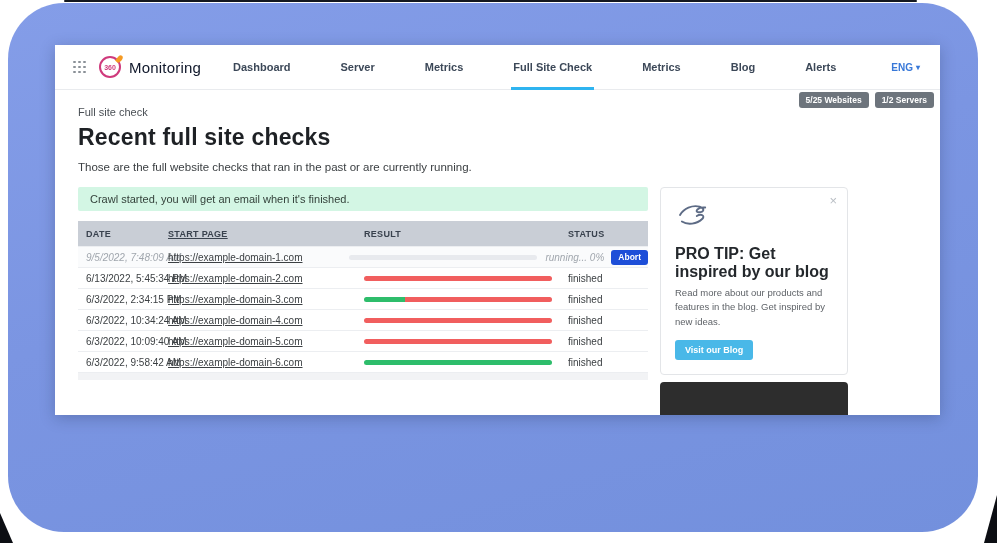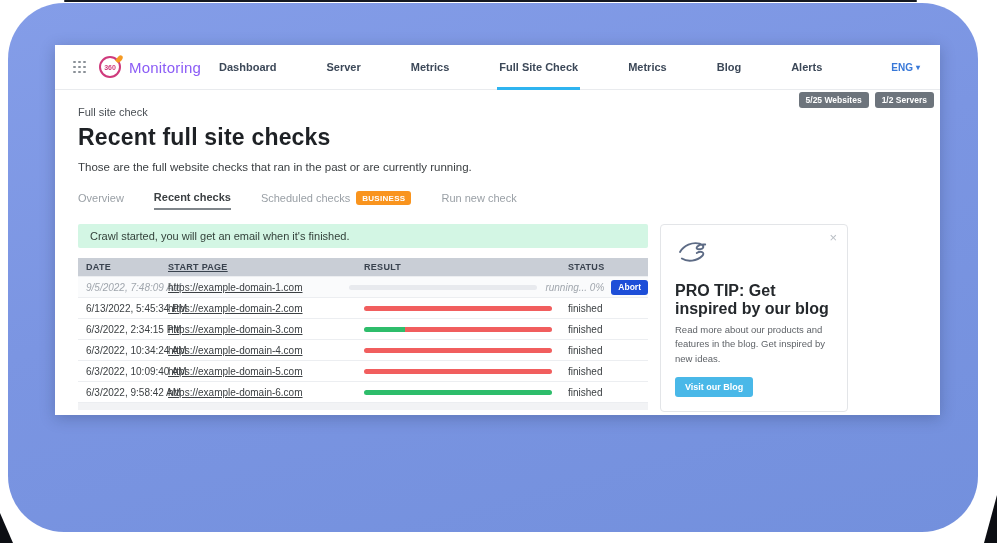--- a/index.html
+++ b/index.html
@@ -22,21 +22,21 @@
 
   
   .appbar { height:45px; display:flex; align-items:center; padding:0 20px 0 18px; border-bottom:1px solid #e9ebee; background:#fff; }
   .grid-icon { position:relative; width:13px; height:13px; margin-right:13px; cursor:pointer; }
   .grid-icon::before { content:""; position:absolute; left:0; top:0; width:2.5px; height:2.5px; border-radius:50%; background:#8a9097;
       box-shadow:0 5px 0 #8a9097,0 10px 0 #8a9097,5px 0 0 #8a9097,5px 5px 0 #8a9097,5px 10px 0 #8a9097,10px 0 0 #8a9097,10px 5px 0 #8a9097,10px 10px 0 #8a9097; }
   .logo { position:relative; width:22px; height:22px; border:2px solid #cf3a7c; border-radius:50%; display:flex; align-items:center; justify-content:center;
           color:#cf3a7c; font-size:7px; font-weight:700; margin-right:8px; }
   .logo .flame { position:absolute; top:-3px; right:-3px; width:5px; height:8px; background:#f59a23;
                  border-radius:60% 60% 60% 0; transform:rotate(38deg); }
-  .brand-name { font-size:15px; color:#8b5cf6; letter-spacing:.2px; margin-right:16px; }
+  .brand-name { font-size:15px; color:#0f172a; letter-spacing:.2px; margin-right:30px; }
   .nav { display:flex; height:45px;gap:16px; }
   .nav-item { font-size:11px; font-weight:700; color:#3c4858; line-height:45px; height:45px; padding:0 2px; margin-right:30px; cursor:pointer; }
   .nav-item.active { border-bottom:3px solid #2fb4f0; }
   .lang { margin-left:auto; font-size:10px; font-weight:700; color:#3878d8; cursor:pointer; display:flex; align-items:center; gap:3px; }
   .lang .caret { font-size:8px; color:#3878d8; }
 
   
   .content { position:relative; padding:16px 23px 0; }
   .usage-badges { position:absolute; top:2px; right:6px; display:flex; gap:6px; }
   .usage-badge { background:#6d747c; color:#fff; font-size:8.5px; font-weight:600; padding:3px 7px; border-radius:3px; }
@@ -50,21 +50,21 @@
   .tab.active { color:#3c4043; font-weight:700; border-bottom:2px solid #80868b; }
   .tab-badge { background:#f9941e; color:#fff; font-size:8px; font-weight:700; padding:2.5px 6px; border-radius:3px; letter-spacing:.3px; }
 
   .main-row { display:flex; margin-top:14px; align-items:flex-start; }
   .left-col { width:570px; }
   .right-col { width:188px; margin-left:12px; }
 
   .banner { background:#d3f6e4; border-radius:2px; font-size:11px; color:#33413a; padding:6px 12px; height:24px; }
 
   .table { margin-top:10px; }
-  .thead { display:flex; background:#c9ced6; height:18px; align-items:center; }
+  .thead { display:flex; background:#c9ced6; height:25px; align-items:center; }
   .th { font-size:9px; font-weight:700; color:#39424e; letter-spacing:.3px; padding-left:8px; }
   .trow { display:flex; align-items:center; height:21px; border-top:1px solid #eceef1; background:#fff; cursor:pointer; }
   .trow:first-of-type { border-top:none; }
   .trow.running { background:#fafbfc; }
   .col-date { width:82px; }
   .col-url { width:196px;text-decoration:underline; }
   .col-result { width:204px; }
   .col-status { flex:1; display:flex; align-items:center; }
   .cell { font-size:10px; color:#3c4043; padding-left:8px; white-space:nowrap; }
   .muted-italic { color:#a0a6ad; font-style:italic; }
@@ -118,35 +118,20 @@
     <div class="content">
       <div class="usage-badges">
         <div class="usage-badge">5/25 Websites</div>
         <div class="usage-badge">1/2 Servers</div>
       </div>
 
       <div class="breadcrumb">Full site check</div>
       <div class="page-title">Recent full site checks</div>
       <div class="subtitle">Those are the full website checks that ran in the past or are currently running.</div>
 
-      <div class="tabs">
-        <div class="tab">
-          <span>Overview</span>
-        </div>
-        <div class="tab active">
-          <span>Recent checks</span>
-        </div>
-        <div class="tab">
-          <span>Scheduled checks</span>
-          <span class="tab-badge">BUSINESS</span>
-        </div>
-        <div class="tab">
-          <span>Run new check</span>
-        </div>
-      </div>
 
       <div class="main-row">
 
         <div class="left-col">
           <div class="banner">Crawl started, you will get an email when it's finished.</div>
 
           <div class="table">
             <div class="thead">
               <div class="th col-date">DATE</div>
               <div class="th col-url">START PAGE</div>

